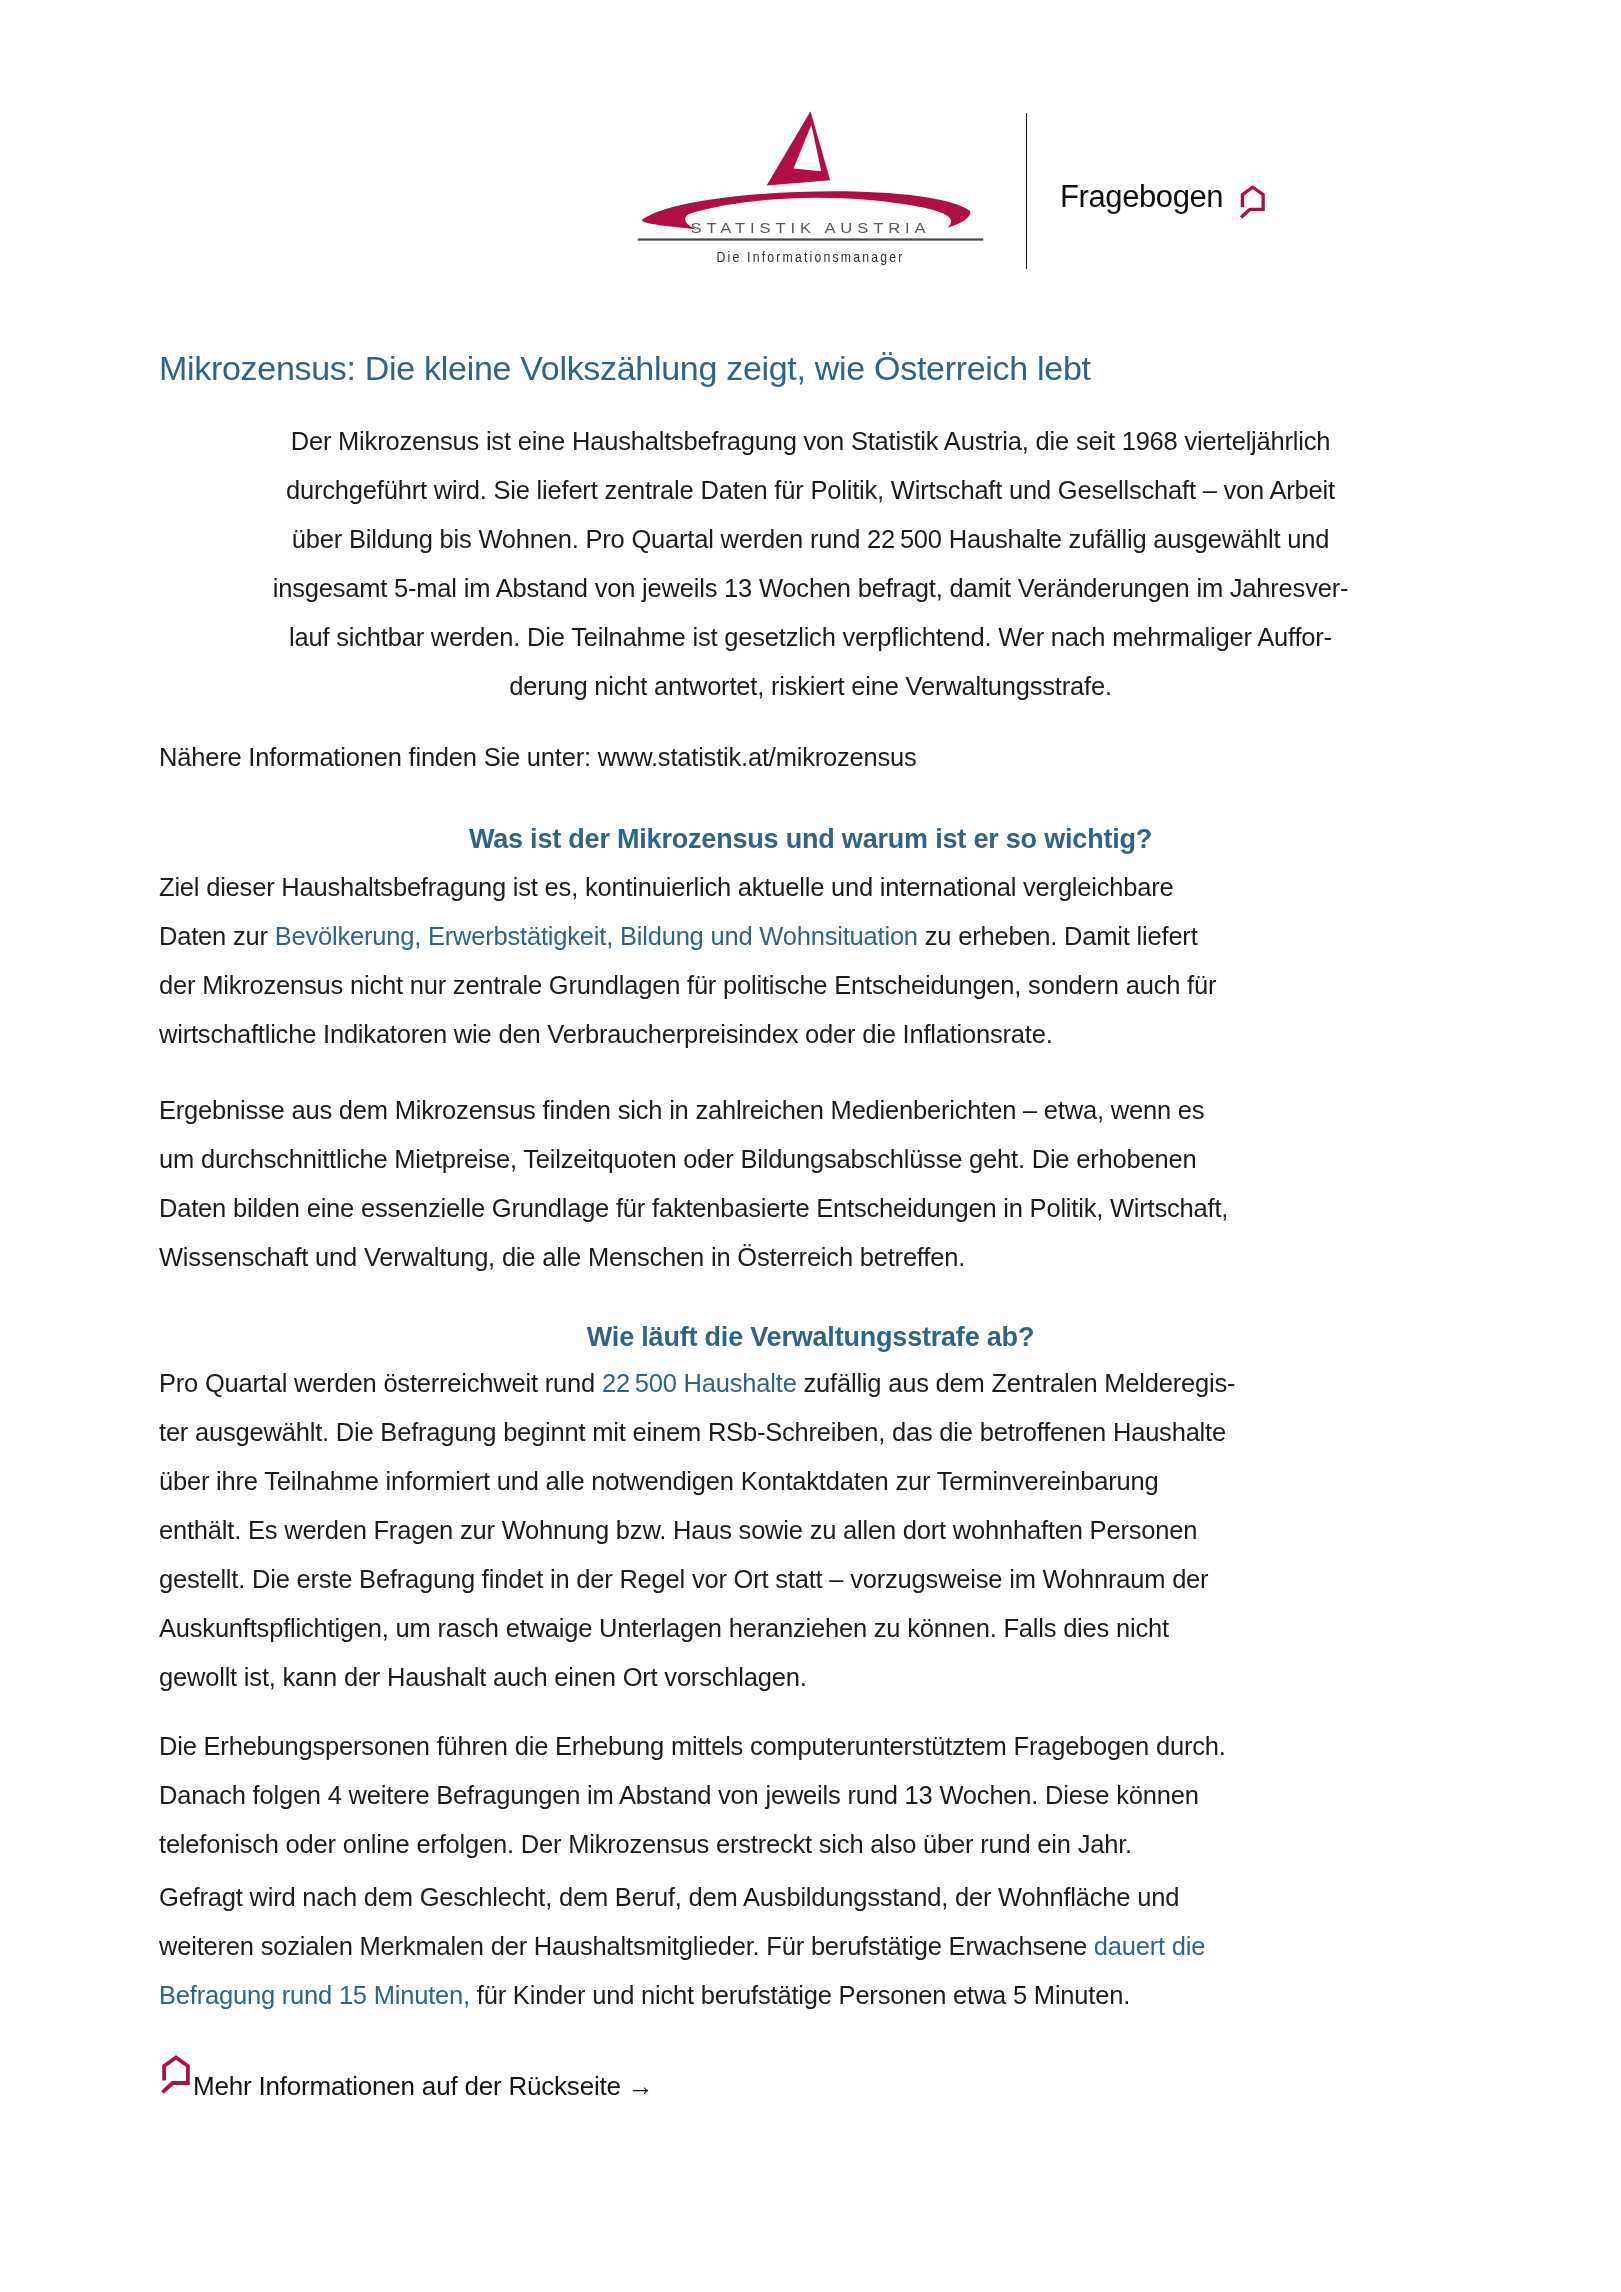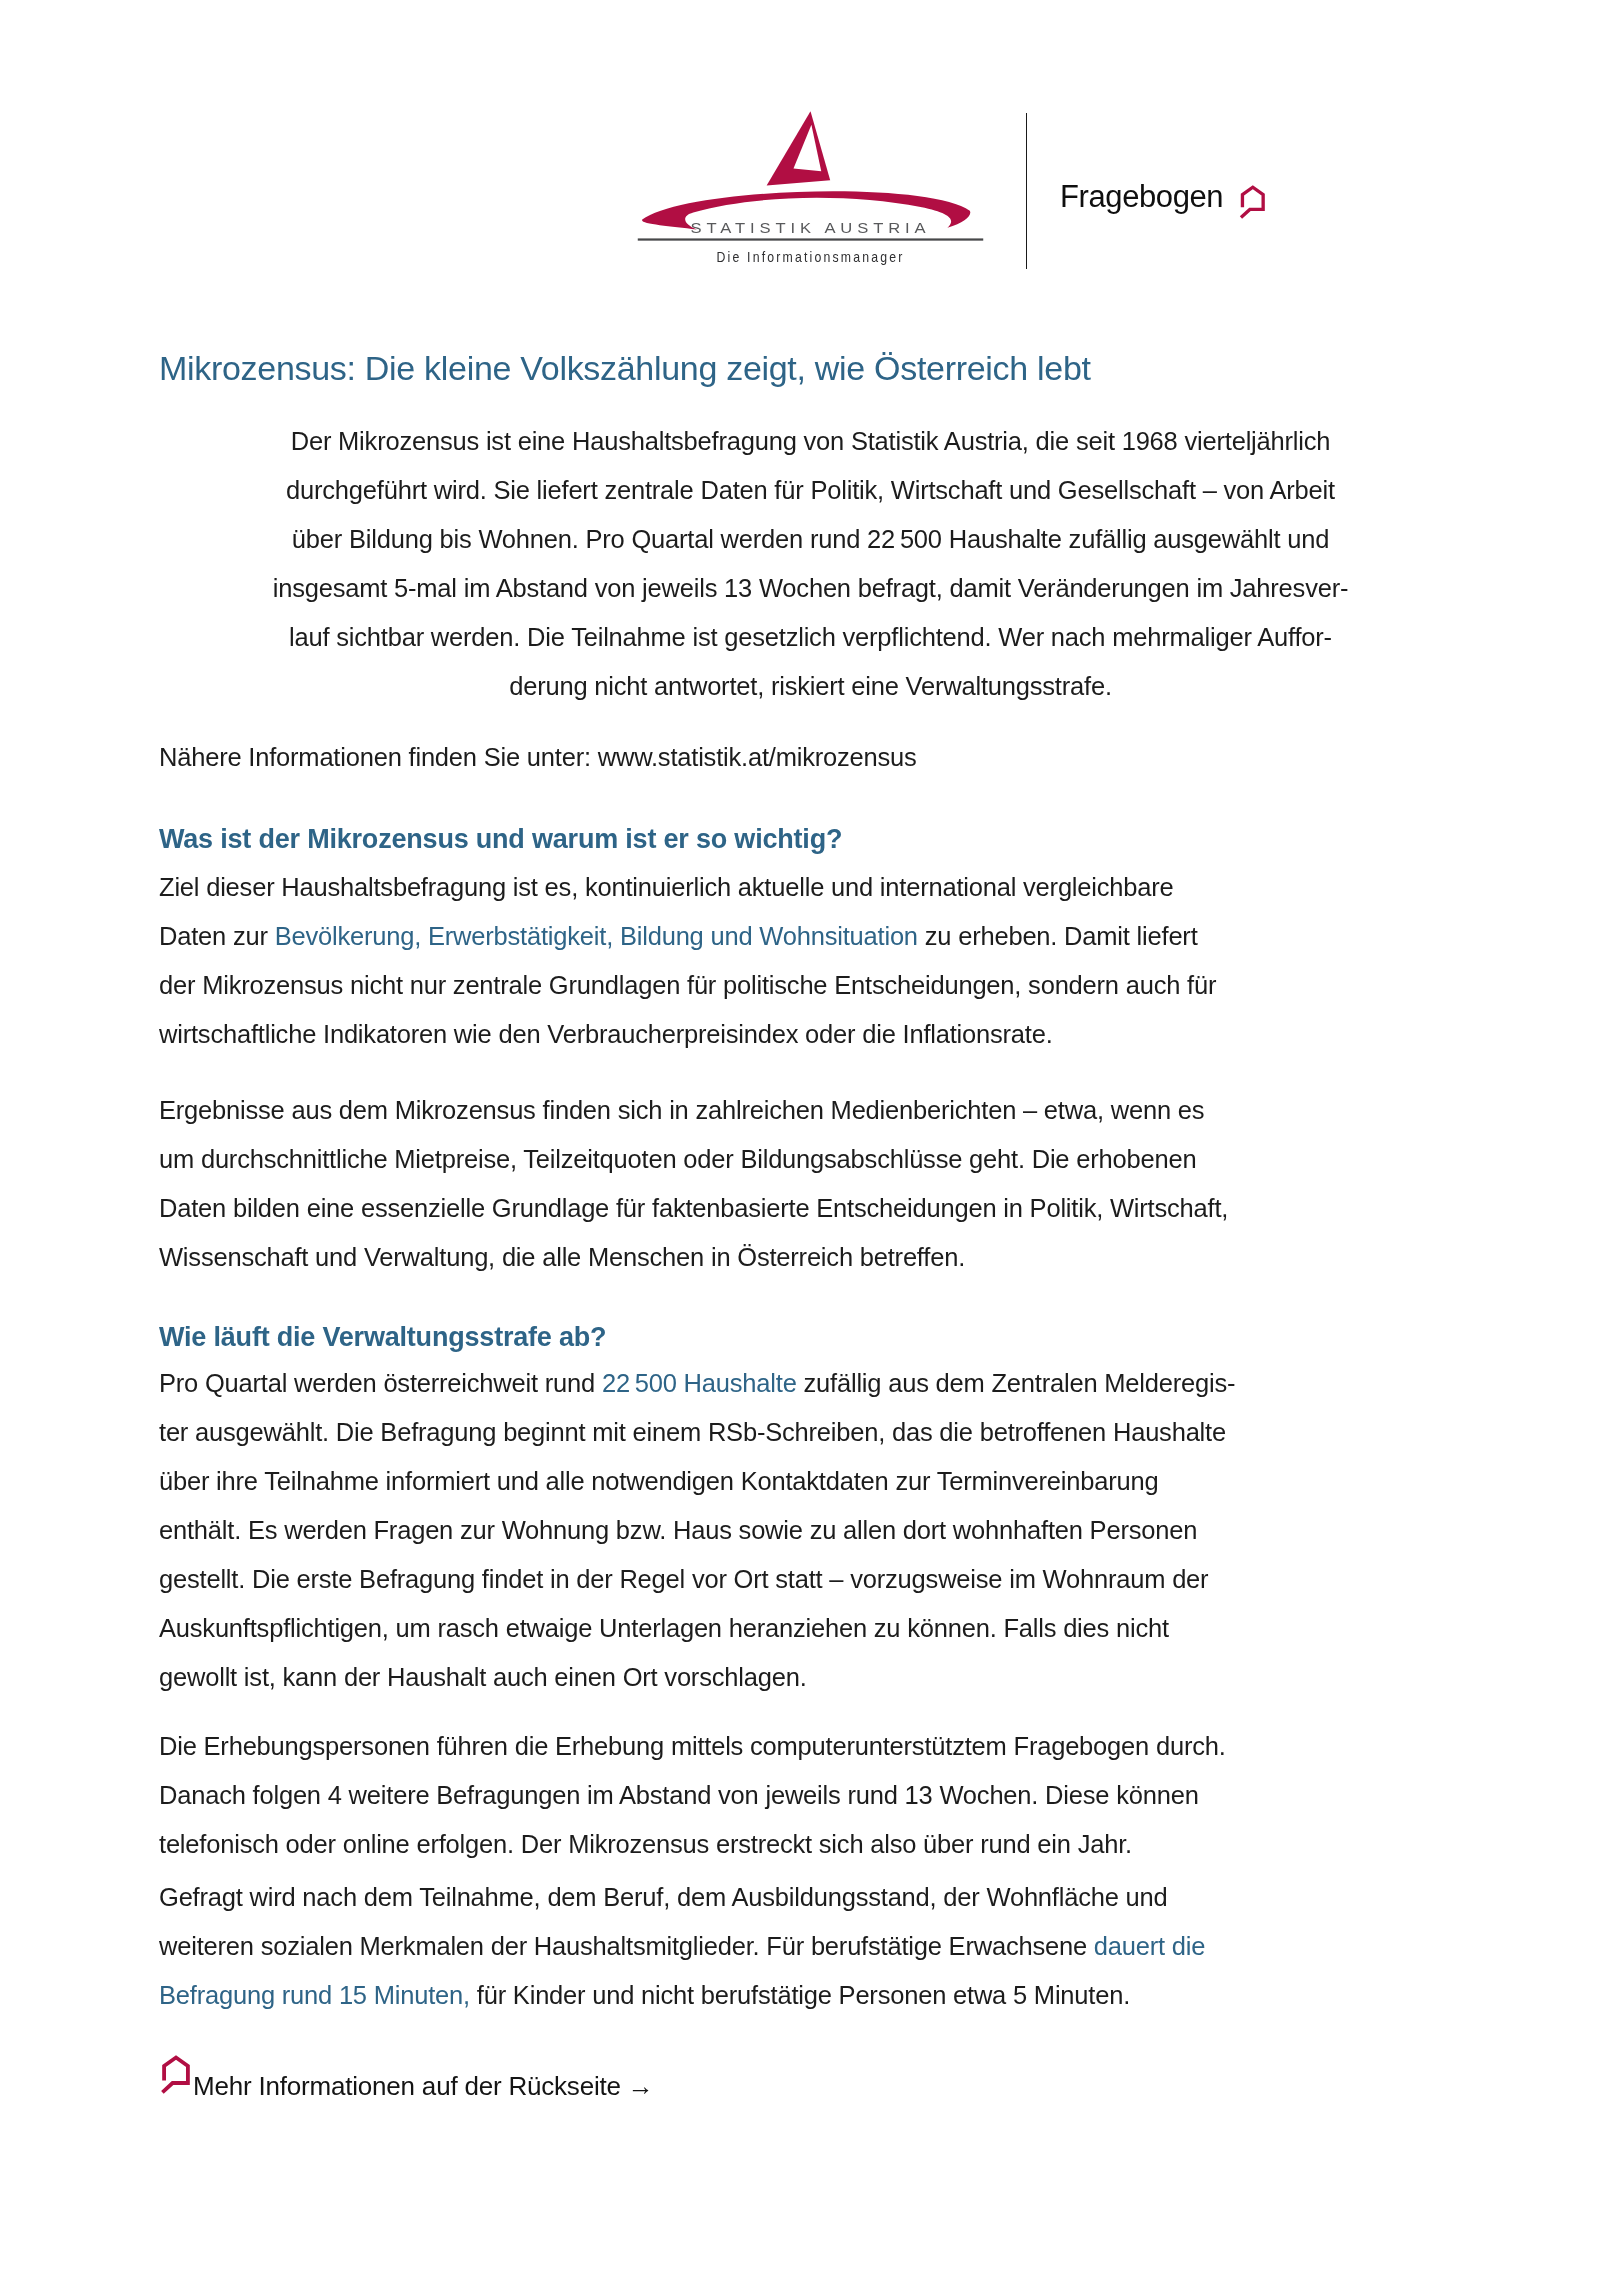--- a/index.html
+++ b/index.html
@@ -21,21 +21,21 @@
   .doc-title{
     font-size:34px;line-height:39px;font-weight:normal;
     color:#2e6487;margin:0;white-space:nowrap;letter-spacing:-0.3px;
   }
   .body-text{
     font-size:25.5px;line-height:49px;margin:0;
     white-space:pre-line;letter-spacing:-0.2px;color:#1c1c1c;
   }
   .section-heading{
     font-size:27px;line-height:38px;font-weight:bold;margin:0;
-    color:#2e6487;letter-spacing:-0.2px;
+    color:#2e6487;letter-spacing:-0.2px;text-align:center;
   }
   .accent{color:#2e6487;font-weight:normal;}
   .mt-p-intro{margin-top:29px;text-align:center;}
   .mt-p-info{margin-top:22.4px;}
   .mt-h-what{margin-top:38px;}
   .mt-p-what1{margin-top:4.5px;}
   .mt-p-what2{margin-top:27px;}
   .mt-h-how{margin-top:36px;}
   .mt-p-how1{margin-top:2.7px;}
   .mt-p-how2{margin-top:20.6px;}
@@ -104,21 +104,21 @@
 ter ausgewählt. Die Befragung beginnt mit einem RSb-Schreiben, das die betroffenen Haushalte
 über ihre Teilnahme informiert und alle notwendigen Kontaktdaten zur Terminvereinbarung
 enthält. Es werden Fragen zur Wohnung bzw. Haus sowie zu allen dort wohnhaften Personen
 gestellt. Die erste Befragung findet in der Regel vor Ort statt – vorzugsweise im Wohnraum der
 Auskunftspflichtigen, um rasch etwaige Unterlagen heranziehen zu können. Falls dies nicht
 gewollt ist, kann der Haushalt auch einen Ort vorschlagen.</span></p>
   <p class="body-text mt-p-how2">Die Erhebungspersonen führen die Erhebung mittels computerunterstütztem Fragebogen durch.
 Danach folgen 4 weitere Befragungen im Abstand von jeweils rund 13 Wochen. Diese können
 telefonisch oder online erfolgen. Der Mikrozensus erstreckt sich also über rund ein Jahr.</p>
 
-  <p class="body-text mt-p-asked1"><span>Gefragt wird nach dem Teilnahme, dem Beruf, dem Ausbildungsstand, der Wohnfläche und
+  <p class="body-text mt-p-asked1"><span>Gefragt wird nach dem Geschlecht, dem Beruf, dem Ausbildungsstand, der Wohnfläche und
 weiteren sozialen Merkmalen der Haushaltsmitglieder. Für berufstätige Erwachsene </span><span class="accent">dauert die
 Befragung rund 15 Minuten,</span><span> für Kinder und nicht berufstätige Personen etwa 5 Minuten.</span></p>
 
   <footer>
     <svg class="ftr-icon" viewBox="0 0 40 48">
       <path d="M6,31 L6,14 L20,4 L34,14 L34,34 L16,34 L4,45" fill="none" stroke="#b10e43" stroke-width="4.5" stroke-linejoin="miter"></path>
     </svg>
     <span class="ftr-note">Mehr Informationen auf der Rückseite →</span>
   </footer>
 

